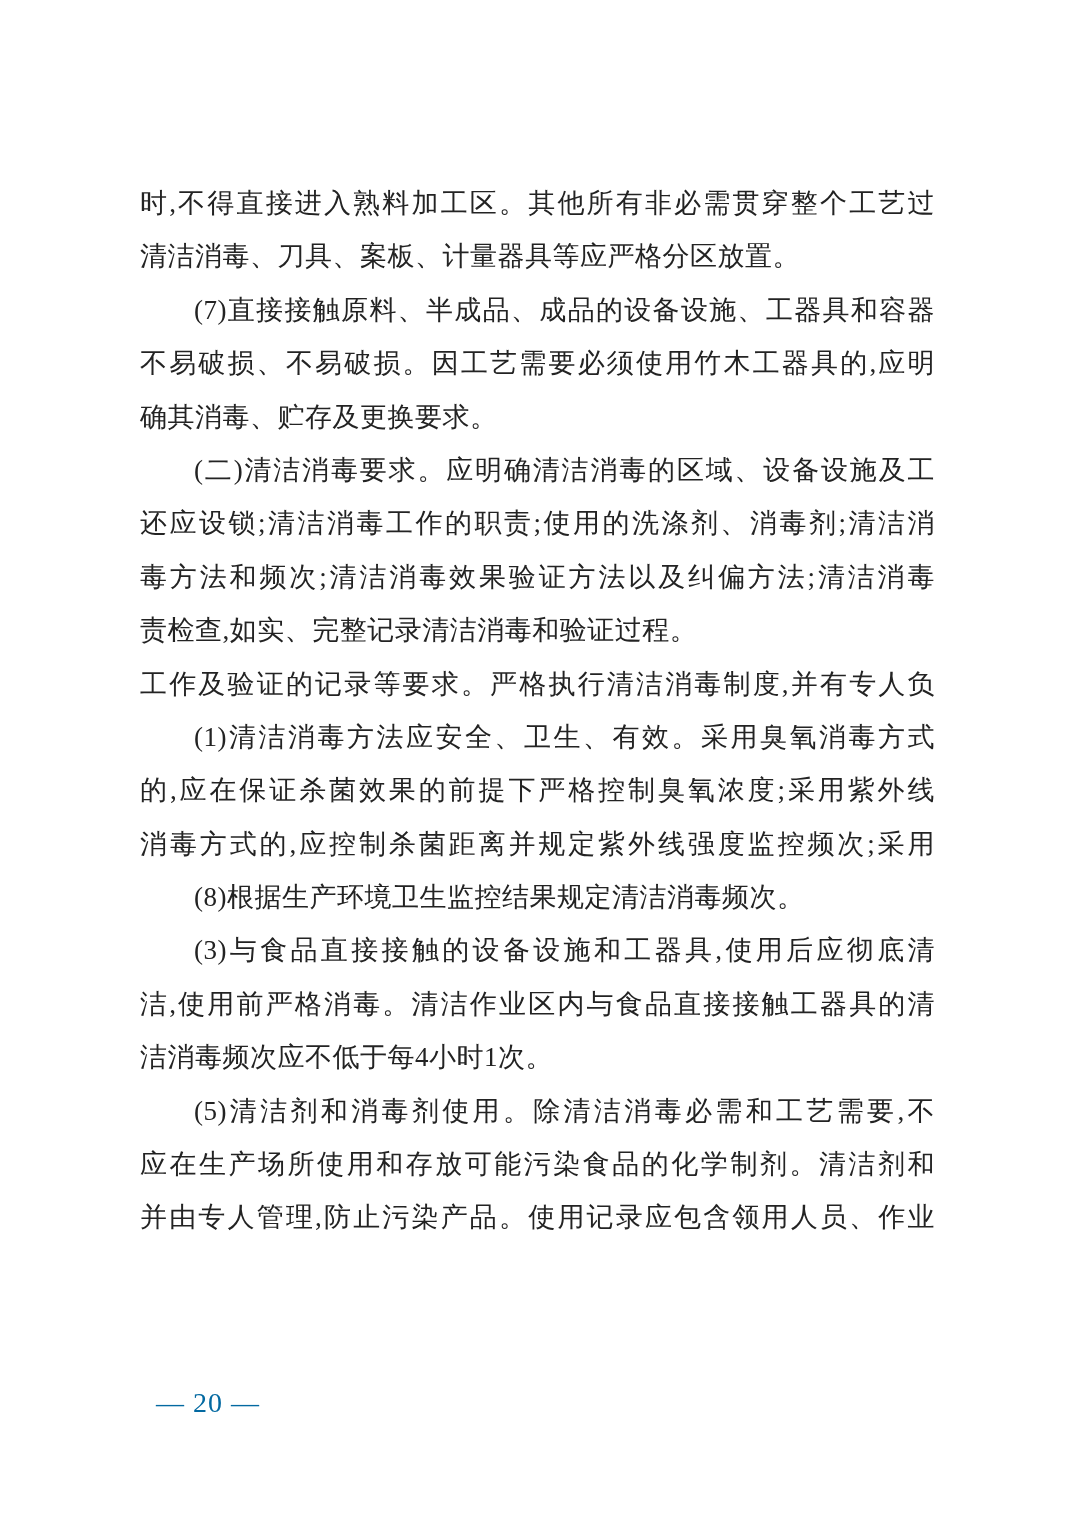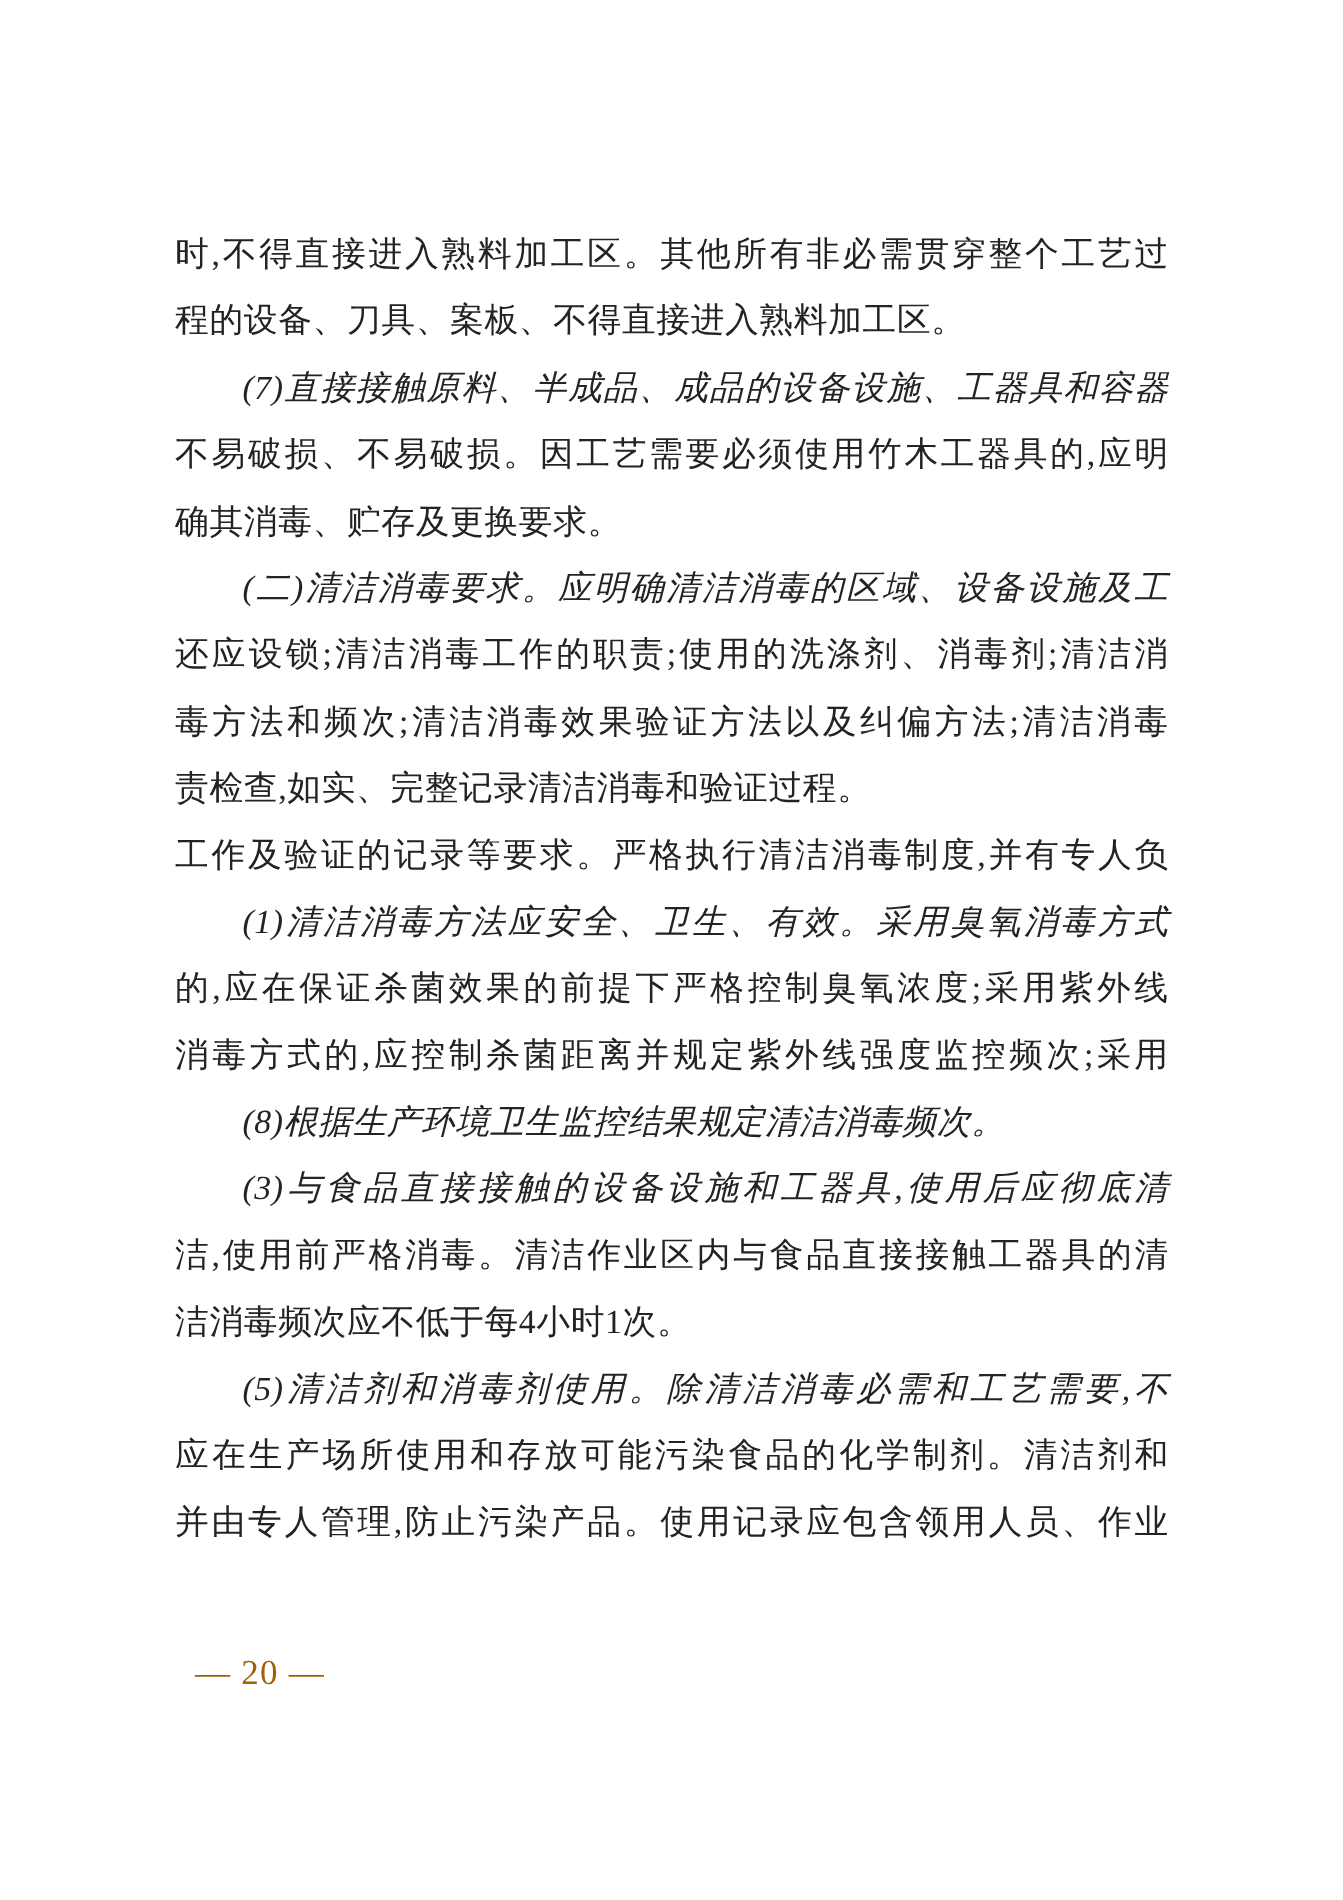--- a/index.html
+++ b/index.html
@@ -30,39 +30,38 @@
     text-align-last: left;
     letter-spacing: 0.5px;
     white-space: normal;
     overflow: visible;
   }
   .line.fill {
     text-align-last: justify;
   }
   .line.indent {
     padding-left: 54px;
-    font-style: italic;
   }
   .footer {
     position: absolute;
     left: 156px;
-    top: 1322px;
+    top: 1386px;
     font-size: 28px;
     line-height: 34px;
     letter-spacing: 1px;
-    color: #a16207;
+    color: #0369a1;
   }
 </style>
 </head>
 <body>
 
 <div class="page">
   <div class="text-block" id="text-block">
       <div class="line fill">时,不得直接进入熟料加工区。其他所有非必需贯穿整个工艺过</div>
-      <div class="line">程的设备、刀具、案板、不得直接进入熟料加工区。</div>
+      <div class="line">清洁消毒、刀具、案板、计量器具等应严格分区放置。</div>
       <div class="line fill indent">(7)直接接触原料、半成品、成品的设备设施、工器具和容器</div>
       <div class="line fill">不易破损、不易破损。因工艺需要必须使用竹木工器具的,应明</div>
       <div class="line">确其消毒、贮存及更换要求。</div>
       <div class="line fill indent">(二)清洁消毒要求。应明确清洁消毒的区域、设备设施及工</div>
       <div class="line fill">还应设锁;清洁消毒工作的职责;使用的洗涤剂、消毒剂;清洁消</div>
       <div class="line fill">毒方法和频次;清洁消毒效果验证方法以及纠偏方法;清洁消毒</div>
       <div class="line">责检查,如实、完整记录清洁消毒和验证过程。</div>
       <div class="line fill">工作及验证的记录等要求。严格执行清洁消毒制度,并有专人负</div>
       <div class="line fill indent">(1)清洁消毒方法应安全、卫生、有效。采用臭氧消毒方式</div>
       <div class="line fill">的,应在保证杀菌效果的前提下严格控制臭氧浓度;采用紫外线</div>

